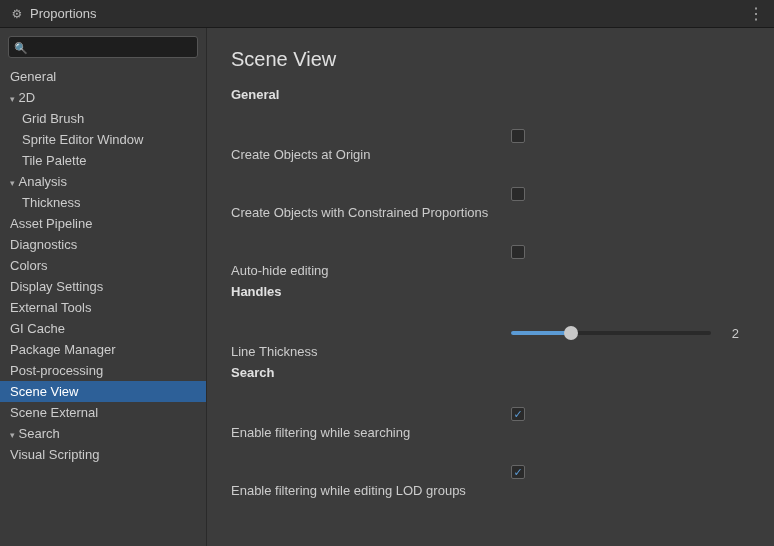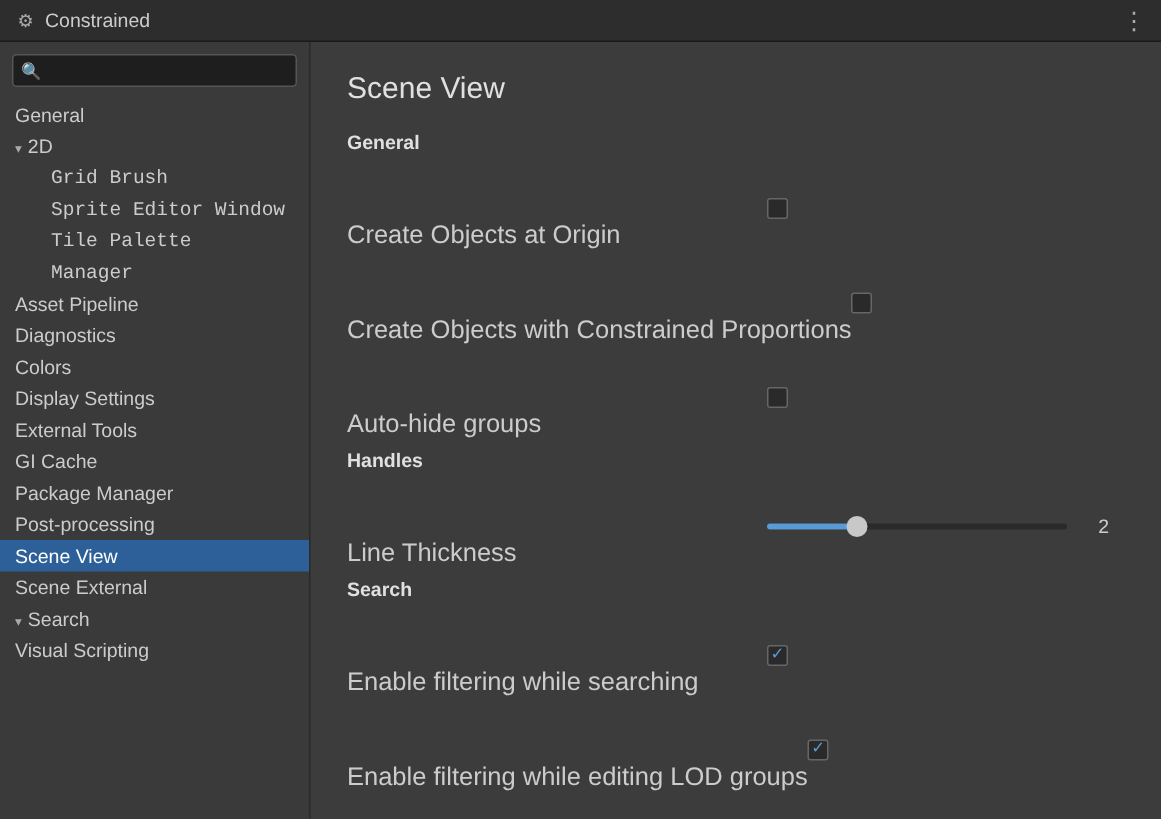--- a/index.html
+++ b/index.html
@@ -90,22 +90,21 @@
       color: #cccccc;
       font-size: 13px;
       white-space: nowrap;
       user-select: none;
     }
     .nav-item.active {
       background: #2d6098;
       color: #fff;
     }
     .nav-item.indent-1 {
-      padding-left: 34px;
-      font-family: Liberation Mono, monospace;
+      padding-left: 22px;
     }
     .nav-triangle {
       display: inline-block;
       margin-right: 4px;
       font-size: 9px;
       color: #aaa;
     }
 
     
     .content {
@@ -132,21 +131,21 @@
 
     .setting-row {
       display: flex;
       align-items: center;
       margin-bottom: 6px;
       min-height: 22px;
     }
 
     .setting-label {
       color: #cccccc;
-      font-size: 17px;
+      font-size: 13px;
       flex: 0 0 auto;
       min-width: 280px;
       margin-top: 37px;
     }
 
     .setting-control {
       display: flex;
       align-items: center;
     }
 
@@ -208,38 +207,39 @@
       font-size: 13px;
       min-width: 20px;
       text-align: right;
     }
   </style>
 </head>
 <body>
 
 <div class="title-bar">
   <span class="title-bar-icon">⚙</span>
-  <span class="title-bar-text">Constrained</span>
+  <span class="title-bar-text">Proportions</span>
   <span class="title-bar-menu">⋮</span>
 </div>
 
 <div class="main-layout">
 
   <div class="sidebar">
     <div class="sidebar-search">
       <span class="sidebar-search-icon">🔍</span>
       <input type="text" placeholder="" style="">
     </div>
     <div id="sidebar-nav">
         <div class="nav-item"><span>General</span></div>
         <div class="nav-item"><span class="nav-triangle">▾</span><span>2D</span></div>
         <div class="nav-item indent-1"><span>Grid Brush</span></div>
         <div class="nav-item indent-1"><span>Sprite Editor Window</span></div>
         <div class="nav-item indent-1"><span>Tile Palette</span></div>
-        <div class="nav-item indent-1"><span>Manager</span></div>
+        <div class="nav-item"><span class="nav-triangle">▾</span><span>Analysis</span></div>
+        <div class="nav-item indent-1"><span>Thickness</span></div>
         <div class="nav-item"><span>Asset Pipeline</span></div>
         <div class="nav-item"><span>Diagnostics</span></div>
         <div class="nav-item"><span>Colors</span></div>
         <div class="nav-item"><span>Display Settings</span></div>
         <div class="nav-item"><span>External Tools</span></div>
         <div class="nav-item"><span>GI Cache</span></div>
         <div class="nav-item"><span>Package Manager</span></div>
         <div class="nav-item"><span>Post-processing</span></div>
         <div class="nav-item active"><span>Scene View</span></div>
         <div class="nav-item"><span>Scene External</span></div>
@@ -258,21 +258,21 @@
             <div class="checkbox"></div>
           </div>
         </div>
         <div class="setting-row">
           <span class="setting-label">Create Objects with Constrained Proportions</span>
           <div class="setting-control">
             <div class="checkbox"></div>
           </div>
         </div>
         <div class="setting-row">
-          <span class="setting-label">Auto-hide groups</span>
+          <span class="setting-label">Auto-hide editing</span>
           <div class="setting-control">
             <div class="checkbox"></div>
           </div>
         </div>
         <div class="section-header">Handles</div>
         <div class="setting-row">
           <span class="setting-label">Line Thickness</span>
           <div class="setting-control">
             <div class="slider-container">
               <div class="slider-track">

